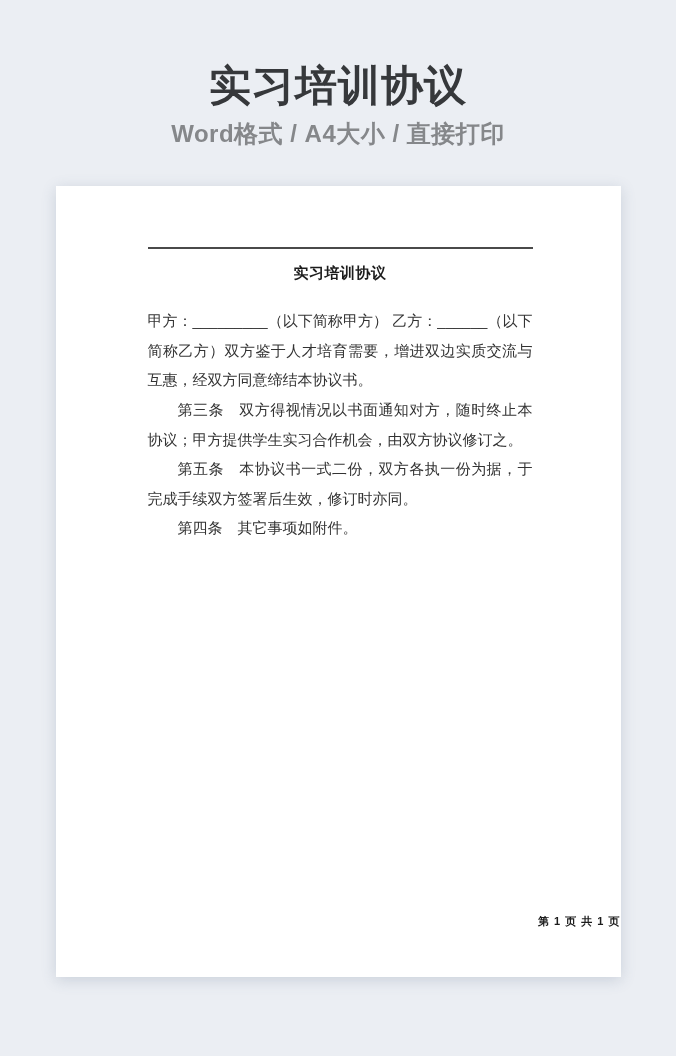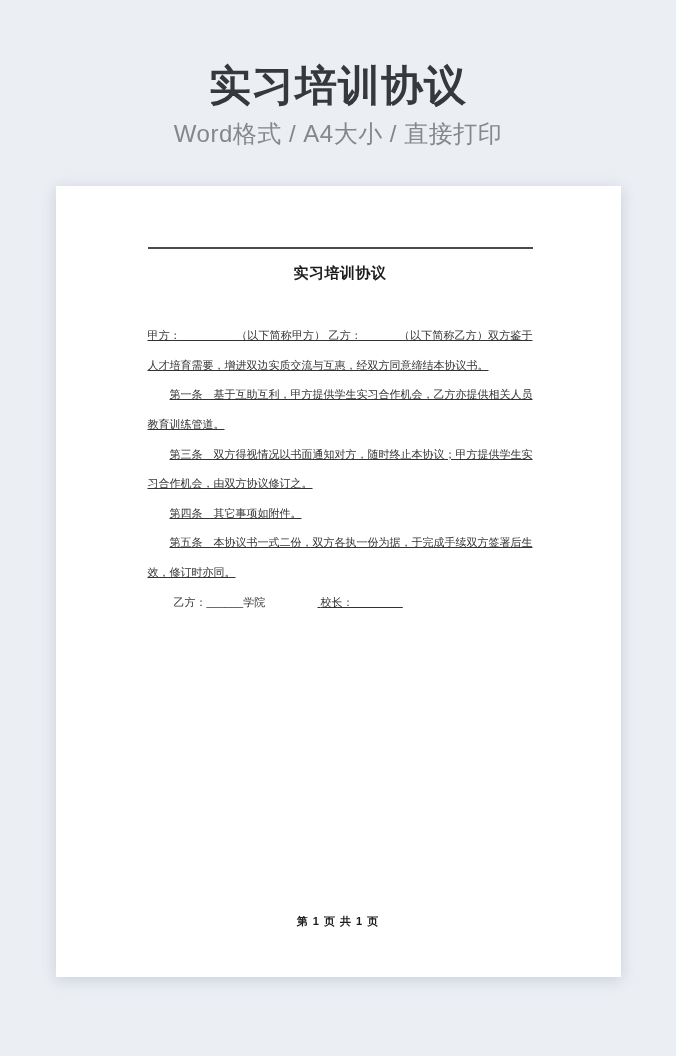--- a/index.html
+++ b/index.html
@@ -18,21 +18,21 @@
   .listing-title {
     font-size: 42px;
     font-weight: 800;
     color: #36383b;
     letter-spacing: 1px;
     line-height: 1.15;
   }
   .listing-subtitle {
     margin-top: 8px;
     font-size: 24px;
-    font-weight: 400;
+    font-weight: 700;
     color: #85878a;
     letter-spacing: 0.5px;
   }
   
   .doc-page {
     position: relative;
     width: 565px;
     height: 791px;
     margin: 36px auto 0 auto;
     background: #ffffff;
@@ -47,64 +47,58 @@
   }
   .doc-title {
     margin-top: 15px;
     text-align: center;
     font-size: 15px;
     font-weight: 700;
     color: #1c1c1c;
     letter-spacing: 0.5px;
   }
   .doc-body {
-    margin-top: 38px;
-    font-size: 11px;
+    margin-top: 23px;
+    font-size: 15px;
     line-height: 29.6px;
     text-align: justify;
-    text-decoration: underline;
   }
   .para { text-indent: 0; }
   .para.indent { text-indent: 2em; }
   .sig-row { padding-left: 26px; }
   .sig-col1 {
     display: inline-block;
     width: 144px;
   }
   .doc-footer {
     position: absolute;
     left: 0;
     right: 0;
     bottom: 48px;
-    text-align: center;
+    text-align: right;
     font-size: 11px;
     font-weight: 700;
     color: #1c1c1c;
     letter-spacing: 1px;
   }
 </style>
 </head>
 <body>
 
 <div class="listing-header">
   <div class="listing-title">实习培训协议</div>
   <div class="listing-subtitle">Word格式 / A4大小 / 直接打印</div>
 </div>
 
 <div class="doc-page">
   <hr class="doc-rule">
   <div class="doc-title">实习培训协议</div>
 
   <div class="doc-body">
     <p class="para">甲方：_________（以下简称甲方） 乙方：______（以下简称乙方）双方鉴于人才培育需要，增进双边实质交流与互惠，经双方同意缔结本协议书。</p>
-    <p class="para indent">第一条　基于互助互利，甲方提供学生实习合作机会，乙方亦提供相关人员教育训练管道。</p>
     <p class="para indent">第三条　双方得视情况以书面通知对方，随时终止本协议；甲方提供学生实习合作机会，由双方协议修订之。</p>
+    <p class="para indent">第五条　本协议书一式二份，双方各执一份为据，于完成手续双方签署后生效，修订时亦同。</p>
     <p class="para indent">第四条　其它事项如附件。</p>
-    <p class="para indent">第五条　本协议书一式二份，双方各执一份为据，于完成手续双方签署后生效，修订时亦同。</p>
 
-    <p class="para sig-row">
-      <span class="sig-col1">乙方：______学院</span>
-      <span class="sig-col2">校长：________</span>
-    </p>
   </div>
 
   <div class="doc-footer">第 1 页 共 1 页</div>
 </div>
 
 </body></html>

